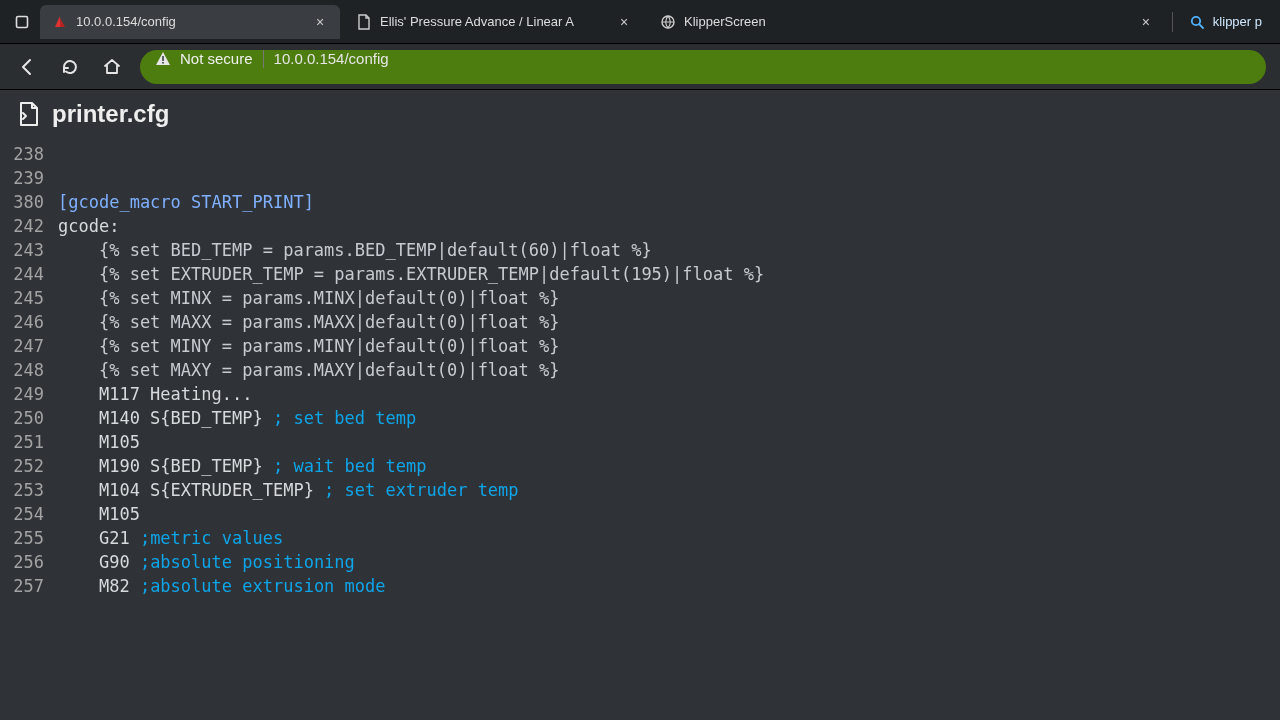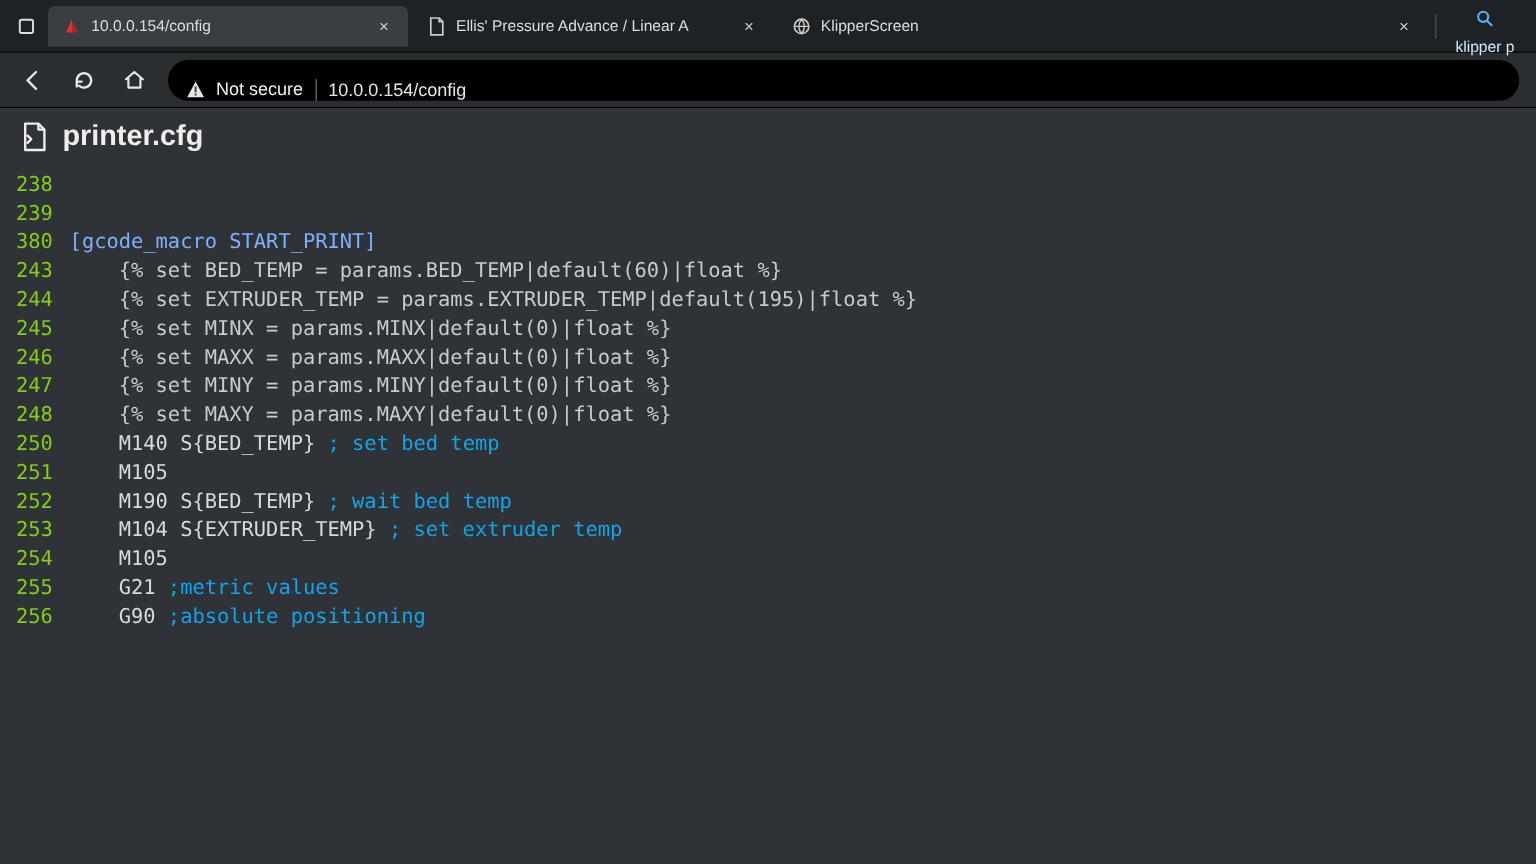--- a/index.html
+++ b/index.html
@@ -20,37 +20,37 @@
     border-radius:6px 6px 0 0; max-width:310px; min-width:0;
     color:#ddd; cursor:pointer; position:relative;
   }
   .tab.active { background:#3a3e42; }
   .tab .favicon { width:16px; height:16px; flex:0 0 16px; display:flex; align-items:center; justify-content:center; }
   .tab .title { white-space:nowrap; overflow:hidden; text-overflow:ellipsis; font-size:13px; flex:1 1 auto; min-width:0;}
   .tab .close { flex:0 0 16px; width:16px; height:16px; color:#ccc; display:flex; align-items:center; justify-content:center; font-size:14px;}
   .tab-sep { width:1px; height:20px; background:#555; margin:0 2px;}
   .search-pill {
     display:flex; align-items:center; gap:8px; height:30px; padding:0 10px;
-    color:#cfe8ff; font-size:13px; margin-left:auto;flex-direction:column;
+    color:#cfe8ff; font-size:13px; margin-left:auto;
   }
   .search-pill .mag { color:#4fb3ff; }
 
   
   .toolbar {
     display:flex; align-items:center; height:46px; gap:14px;
     background:#2b2e31; color:#e6e6e6; padding:0 14px;
     border-bottom:1px solid #000;
   }
   .toolbar .icon-btn {
     width:28px; height:28px; display:flex; align-items:center; justify-content:center;
     color:#e6e6e6; border-radius:4px;
   }
   .omnibox {
-    display:flex; align-items:flex-end; gap:10px; flex:1 1 auto;
-    background:#000000; height:34px; border-radius:18px; padding:0 14px;
+    display:flex; align-items:flex-start; gap:10px; flex:1 1 auto;
+    background:#4d7c0f; height:34px; border-radius:18px; padding:0 14px;
     color:#e6e6e6; font-size:15px; min-width:0;
   }
   .omnibox .sec { display:flex; align-items:center; gap:8px; color:#f0f0f0; }
   .omnibox .divider { width:1px; height:18px; background:#777; }
   .omnibox .url { white-space:nowrap; overflow:hidden; text-overflow:ellipsis; }
 
   
   .page-header {
     display:flex; align-items:center; gap:12px; height:48px;
     background:#2f3236; color:#eee; padding:0 18px;
@@ -62,21 +62,21 @@
     background:#2f3236; color:#d7dadd;
     font-family: "Consolas","DejaVu Sans Mono","Menlo",monospace;
     font-size:17px; line-height:24px;
     padding: 4px 0 20px 0;
     height: calc(720px - 44px - 46px - 48px);
     overflow:hidden;
   }
   .row { display:flex; white-space:pre; }
   .gutter {
     width:58px; flex:0 0 58px; text-align:right; padding-right:14px;
-    color:#84cc16; user-select:none;
+    color:#a3a3a3; user-select:none;
   }
   .code { flex:1 1 auto; }
 
   
   .c-section { color:#7fb0ff; }       
   .c-key     { color:#d7dadd; }       
   .c-jinja   { color:#c7cbd1; }       
   .c-cmd     { color:#d7dadd; }       
   .c-comment { color:#0ea5e9; }
 
@@ -181,26 +181,29 @@
         <path d="M5 12 l3 3 l-3 3" fill="none" stroke="#eee" stroke-width="2" stroke-linecap="round" stroke-linejoin="round"></path>
       </svg>
   </span>
   <span class="fname">printer.cfg</span>
 </div>
 
 <div class="editor" id="editor">
     <div class="row"><div class="gutter">238</div><div class="code"></div></div>
     <div class="row"><div class="gutter">239</div><div class="code"></div></div>
     <div class="row"><div class="gutter">380</div><div class="code"><span class="c-section">[gcode_macro START_PRINT]</span></div></div>
+    <div class="row"><div class="gutter">242</div><div class="code"><span class="c-key">gcode:</span></div></div>
     <div class="row"><div class="gutter">243</div><div class="code"><span class="c-jinja">    {% set BED_TEMP = params.BED_TEMP|default(60)|float %}</span></div></div>
     <div class="row"><div class="gutter">244</div><div class="code"><span class="c-jinja">    {% set EXTRUDER_TEMP = params.EXTRUDER_TEMP|default(195)|float %}</span></div></div>
     <div class="row"><div class="gutter">245</div><div class="code"><span class="c-jinja">    {% set MINX = params.MINX|default(0)|float %}</span></div></div>
     <div class="row"><div class="gutter">246</div><div class="code"><span class="c-jinja">    {% set MAXX = params.MAXX|default(0)|float %}</span></div></div>
     <div class="row"><div class="gutter">247</div><div class="code"><span class="c-jinja">    {% set MINY = params.MINY|default(0)|float %}</span></div></div>
     <div class="row"><div class="gutter">248</div><div class="code"><span class="c-jinja">    {% set MAXY = params.MAXY|default(0)|float %}</span></div></div>
+    <div class="row"><div class="gutter">249</div><div class="code"><span class="c-cmd">    M117 Heating...</span></div></div>
     <div class="row"><div class="gutter">250</div><div class="code"><span class="c-cmd">    M140 S{BED_TEMP} </span><span class="c-comment">; set bed temp</span></div></div>
     <div class="row"><div class="gutter">251</div><div class="code"><span class="c-cmd">    M105</span></div></div>
     <div class="row"><div class="gutter">252</div><div class="code"><span class="c-cmd">    M190 S{BED_TEMP} </span><span class="c-comment">; wait bed temp</span></div></div>
     <div class="row"><div class="gutter">253</div><div class="code"><span class="c-cmd">    M104 S{EXTRUDER_TEMP} </span><span class="c-comment">; set extruder temp</span></div></div>
     <div class="row"><div class="gutter">254</div><div class="code"><span class="c-cmd">    M105</span></div></div>
     <div class="row"><div class="gutter">255</div><div class="code"><span class="c-cmd">    G21 </span><span class="c-comment">;metric values</span></div></div>
     <div class="row"><div class="gutter">256</div><div class="code"><span class="c-cmd">    G90 </span><span class="c-comment">;absolute positioning</span></div></div>
+    <div class="row"><div class="gutter">257</div><div class="code"><span class="c-cmd">    M82 </span><span class="c-comment">;absolute extrusion mode</span></div></div>
   </div>
 
 </body></html>

